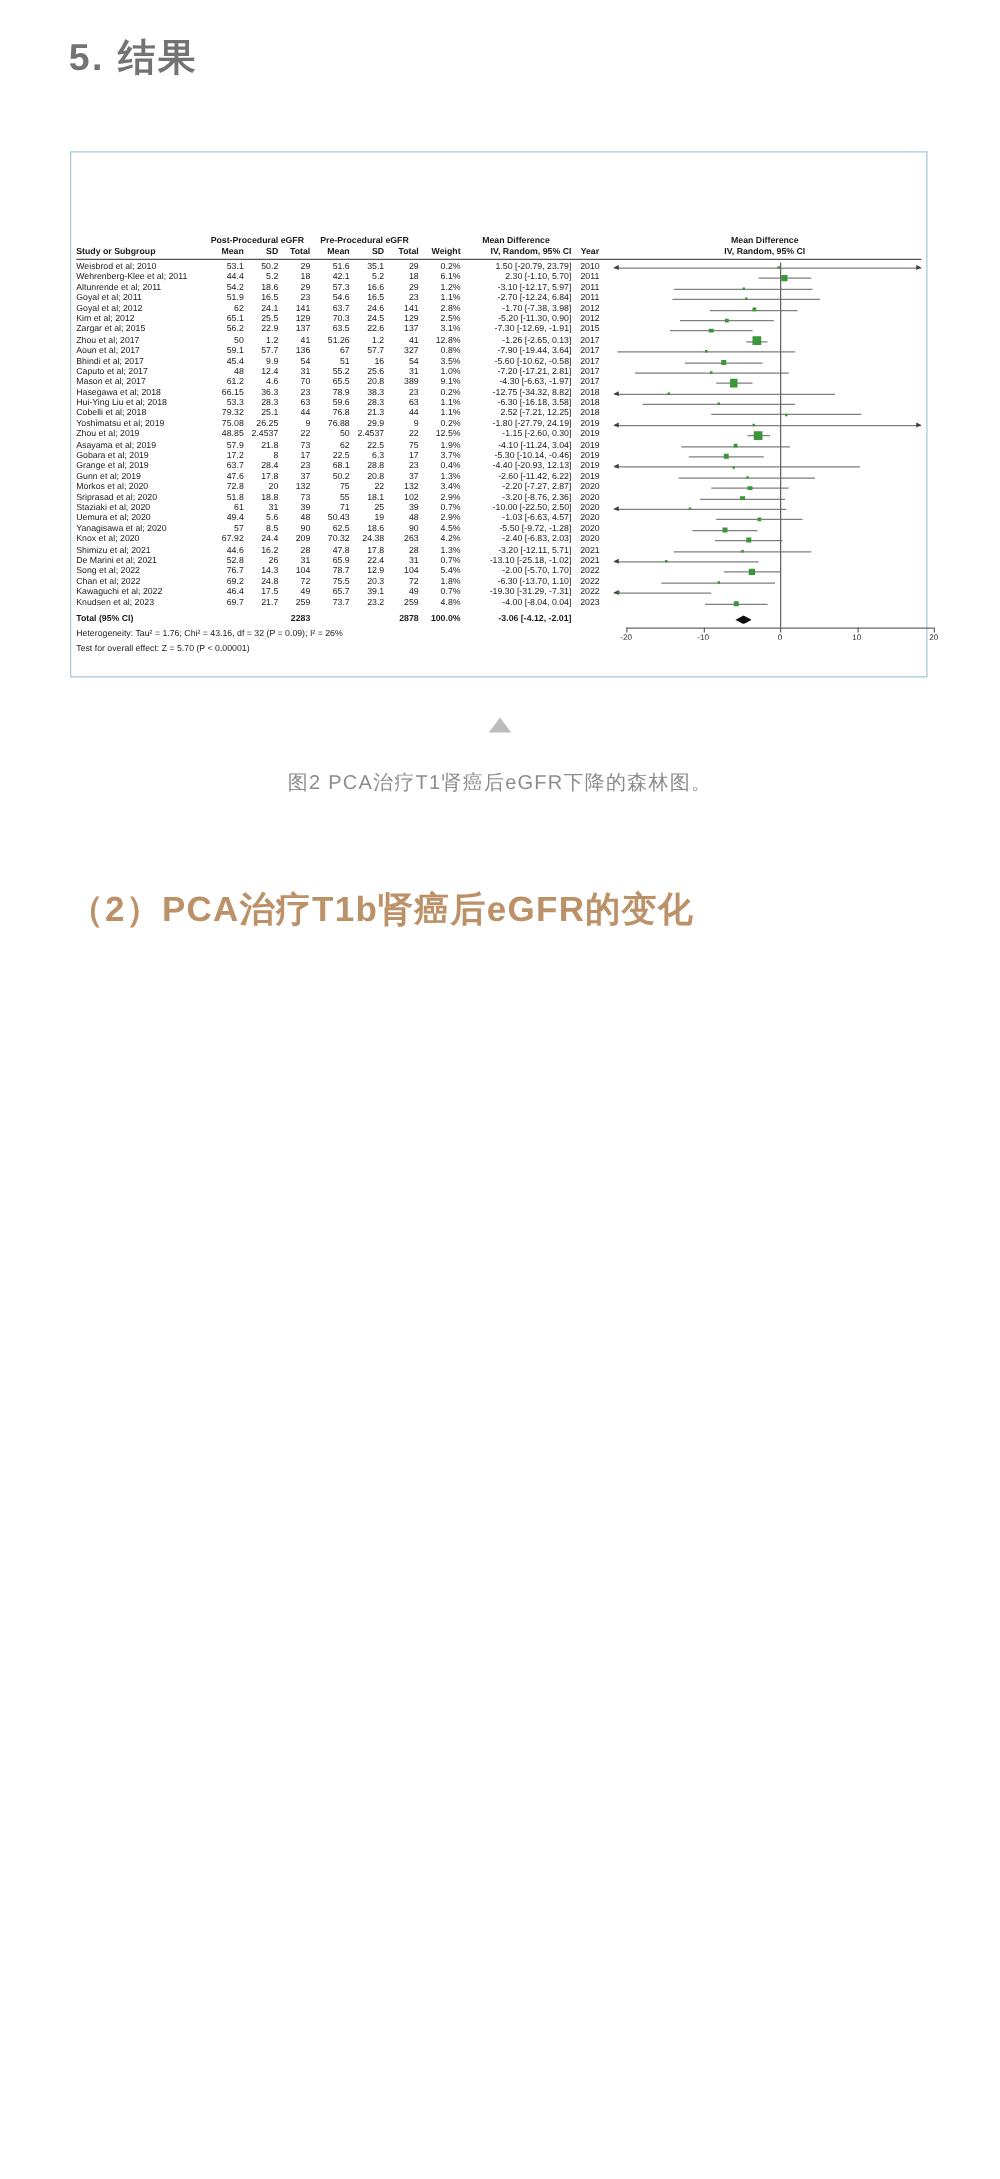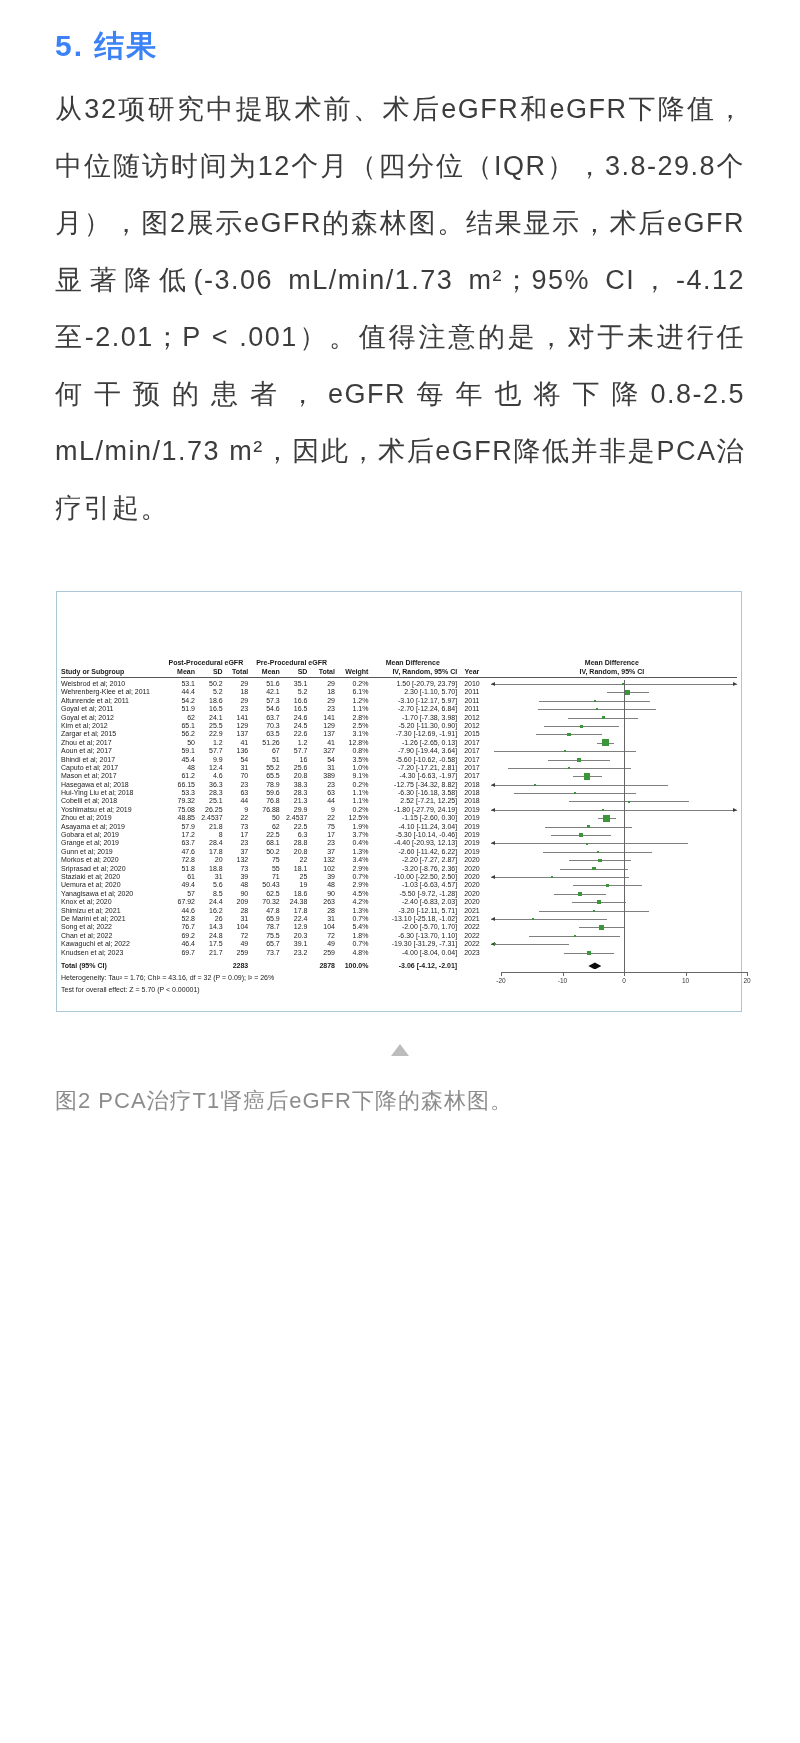--- a/index.html
+++ b/index.html
@@ -1,19 +1,19 @@
 <!DOCTYPE html>
 <html><head>
 <meta charset="utf-8">
 <style>
   html,body{margin:0;padding:0;background:#ffffff;}
   body{width:800px;min-height:1743px;font-family:"Liberation Sans",sans-serif;color:#3c3c3c;}
   .content{padding:26px 55px 50px 55px;}
 
-  .sec-title{font-size:30px;font-weight:bold;color:#3b82f6;letter-spacing:2px;margin:0;}
+  .sec-title{font-size:30px;font-weight:bold;color:#737373;letter-spacing:2px;margin:0;}
   .sub-title{font-size:28px;font-weight:bold;color:#bd9168;letter-spacing:1px;margin:56px 0 0 0;}
   .sub-title.second{margin-top:72px;}
   .para{font-size:27px;line-height:57px;letter-spacing:1.5px;color:#3c3c3c;text-align:justify;margin:14px 0 0 0;}
 
   
   .forest{margin:54px 0 0 1px;width:686px;border:1px solid #aac7d8;background:#fff;
           padding:66px 0 16px 0;box-sizing:border-box;}
   .fwrap{padding:0 4px;font-size:7px;line-height:8.4px;color:#1a1a1a;white-space:nowrap;}
   .fhead{font-weight:bold;border-bottom:1px solid #555;padding-bottom:1px;}
   .fh-line{display:flex;height:9px;line-height:9px;}
@@ -46,31 +46,30 @@
            clip-path:polygon(0 50%,50% 0,100% 50%,50% 100%);}
   .fstat{font-size:7px;line-height:10px;color:#1a1a1a;margin-top:2px;}
   .zero-line{position:absolute;left:563px;top:2px;width:1px;height:292px;background:#666;}
   .axis{position:absolute;left:436px;top:294px;width:254px;height:16px;}
   .axis-line{position:absolute;left:4px;top:0;width:246px;height:1px;background:#666;}
   .tick{position:absolute;top:0;width:1px;height:4px;background:#666;}
   .ticklab{position:absolute;top:5px;width:24px;margin-left:-12px;text-align:center;font-size:6.5px;color:#333;}
 
   .tri{width:0;height:0;border-left:9px solid transparent;border-right:9px solid transparent;
        border-bottom:12px solid #bcbcbc;margin:32px auto 0 auto;}
-  .caption{font-size:22px;color:#8c8c8c;letter-spacing:1px;margin:30px 0 0 0;}
+  .caption{font-size:16px;color:#8c8c8c;text-align:center;letter-spacing:1px;margin:30px 0 0 0;}
 </style>
 </head>
 <body>
 
 <div class="content">
 
   <h2 class="sec-title">5. 结果</h2>
 
 
-  <p class="para">从32项研究中提取术前、术后eGFR和eGFR下降值，中位随访时间为12个月（四分位（IQR），3.8-29.8个月），图2展示eGFR的森林图。结果显示，术后eGFR显著降低(-3.06 mL/min/1.73 m²；95% CI，-4.12至-2.01；P &lt; .001）。值得注意的是，对于未进行任何干预的患者，eGFR每年也将下降0.8-2.5 mL/min/1.73 m²，因此，术后eGFR降低并非是PCA治疗引起。</p>
 
   <div class="forest">
     <div class="fwrap">
       <div class="fhead">
         <div class="fh-line">
           <span class="c c-study"></span>
           <span class="c grp-post">Post-Procedural eGFR</span>
           <span class="c grp-pre">Pre-Procedural eGFR</span>
           <span class="c c-w"></span>
           <span class="c c-md center">Mean Difference</span>
@@ -667,15 +666,16 @@
             <span class="ticklab" style="left: 250px;">20</span>
           </div>
       </div>
     </div>
   </div>
 
   <div class="tri"></div>
 
   <p class="caption">图2 PCA治疗T1肾癌后eGFR下降的森林图。</p>
 
+  <h3 class="sub-title second">（2）PCA治疗T1b肾癌后eGFR的变化</h3>
 
 
 </div>
 
 </body></html>

